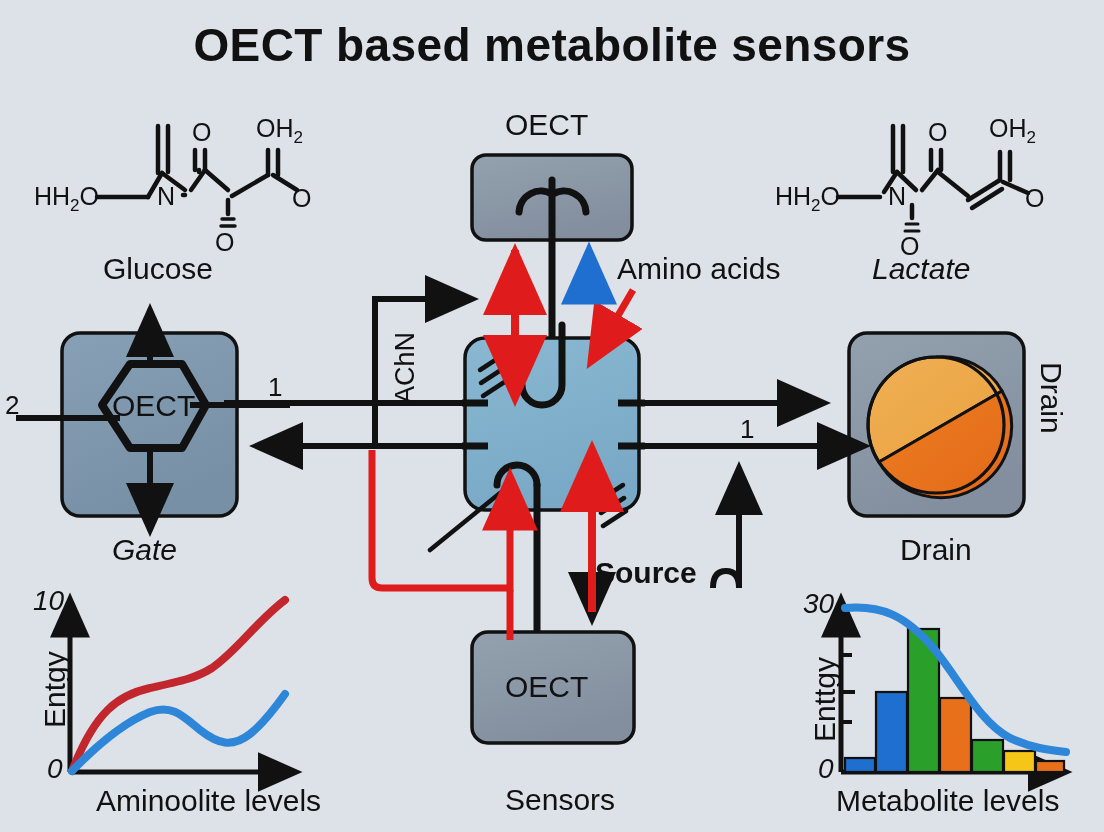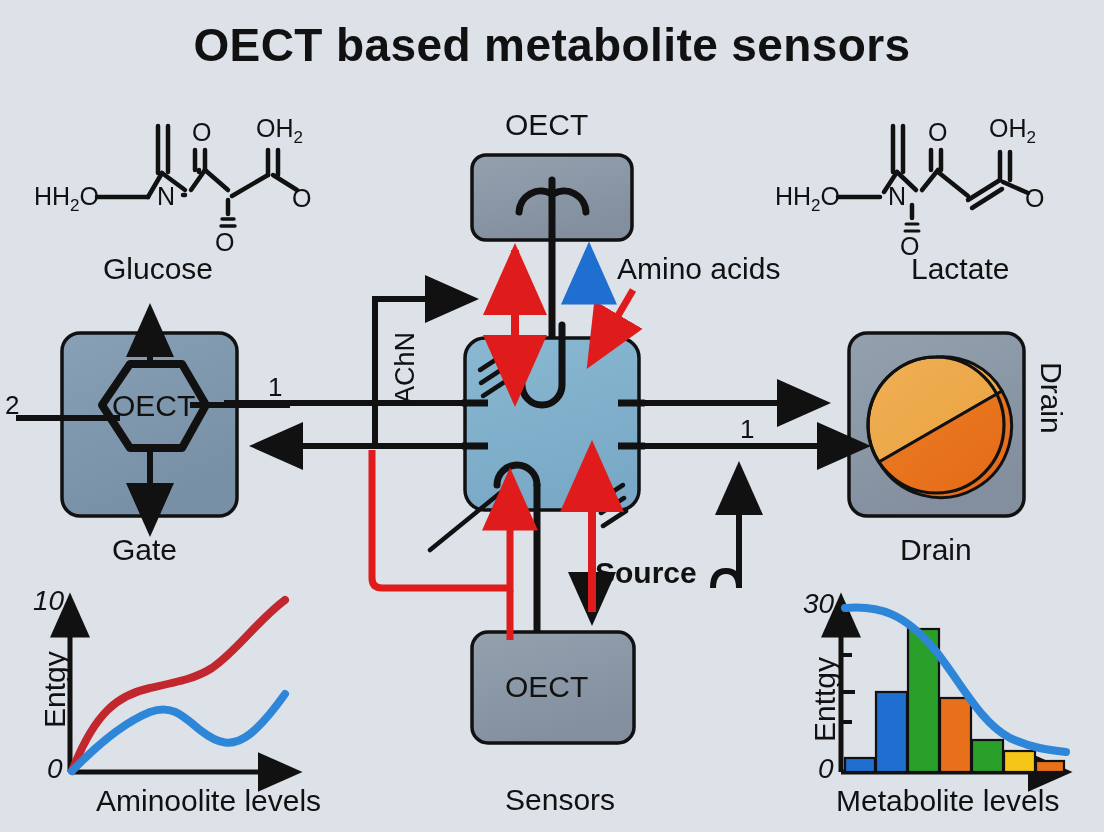--- a/index.html
+++ b/index.html
@@ -220,25 +220,25 @@
   <div class="lbl lbl-chem" style="left:775px;top:182px;">
     <span>HH</span><span class="sub">2</span><span>O</span>
   </div>
   <div class="lbl lbl-chem" style="left:888px;top:182px;">N</div>
   <div class="lbl lbl-chem" style="left:928px;top:118px;">O</div>
   <div class="lbl lbl-chem" style="left:989px;top:114px;">
     <span>OH</span><span class="sub">2</span>
   </div>
   <div class="lbl lbl-chem" style="left:1025px;top:184px;">O</div>
   <div class="lbl lbl-chem" style="left:900px;top:232px;">O</div>
-  <div class="lbl lbl-big" style="left:911px;top:252px;">Lactate</div>
+  <div class="lbl lbl-big" style="left:872px;top:252px;font-style:italic;">Lactate</div>
 
   <div class="lbl lbl-big" style="left:505px;top:108px;">OECT</div>
   <div class="boxtext" style="left:112px;top:389px;">OECT</div>
-  <div class="lbl lbl-big" style="left:112px;top:533px;">Gate</div>
+  <div class="lbl lbl-big" style="left:112px;top:533px;font-style:italic;">Gate</div>
   <div class="lbl lbl-big" style="left:900px;top:533px;">Drain</div>
   <div class="boxtext" style="left:505px;top:670px;">OECT</div>
   <div class="lbl lbl-big" style="left:505px;top:783px;">Sensors</div>
 
   <div class="lbl lbl-big" style="left:617px;top:252px;text-align:center;">Amino acids</div>
   <div class="lbl lbl-big" style="left:595px;top:556px;font-weight:bold;">Source</div>
   <div class="lbl lbl-md rot-ccw" style="left:390px;top:404px;">AChN</div>
   <div class="lbl lbl-big rot-cw" style="left:1068px;top:362px;">Drain</div>
   <div class="lbl lbl-num" style="left:5px;top:390px;">2</div>
   <div class="lbl lbl-num" style="left:268px;top:372px;">1</div>

